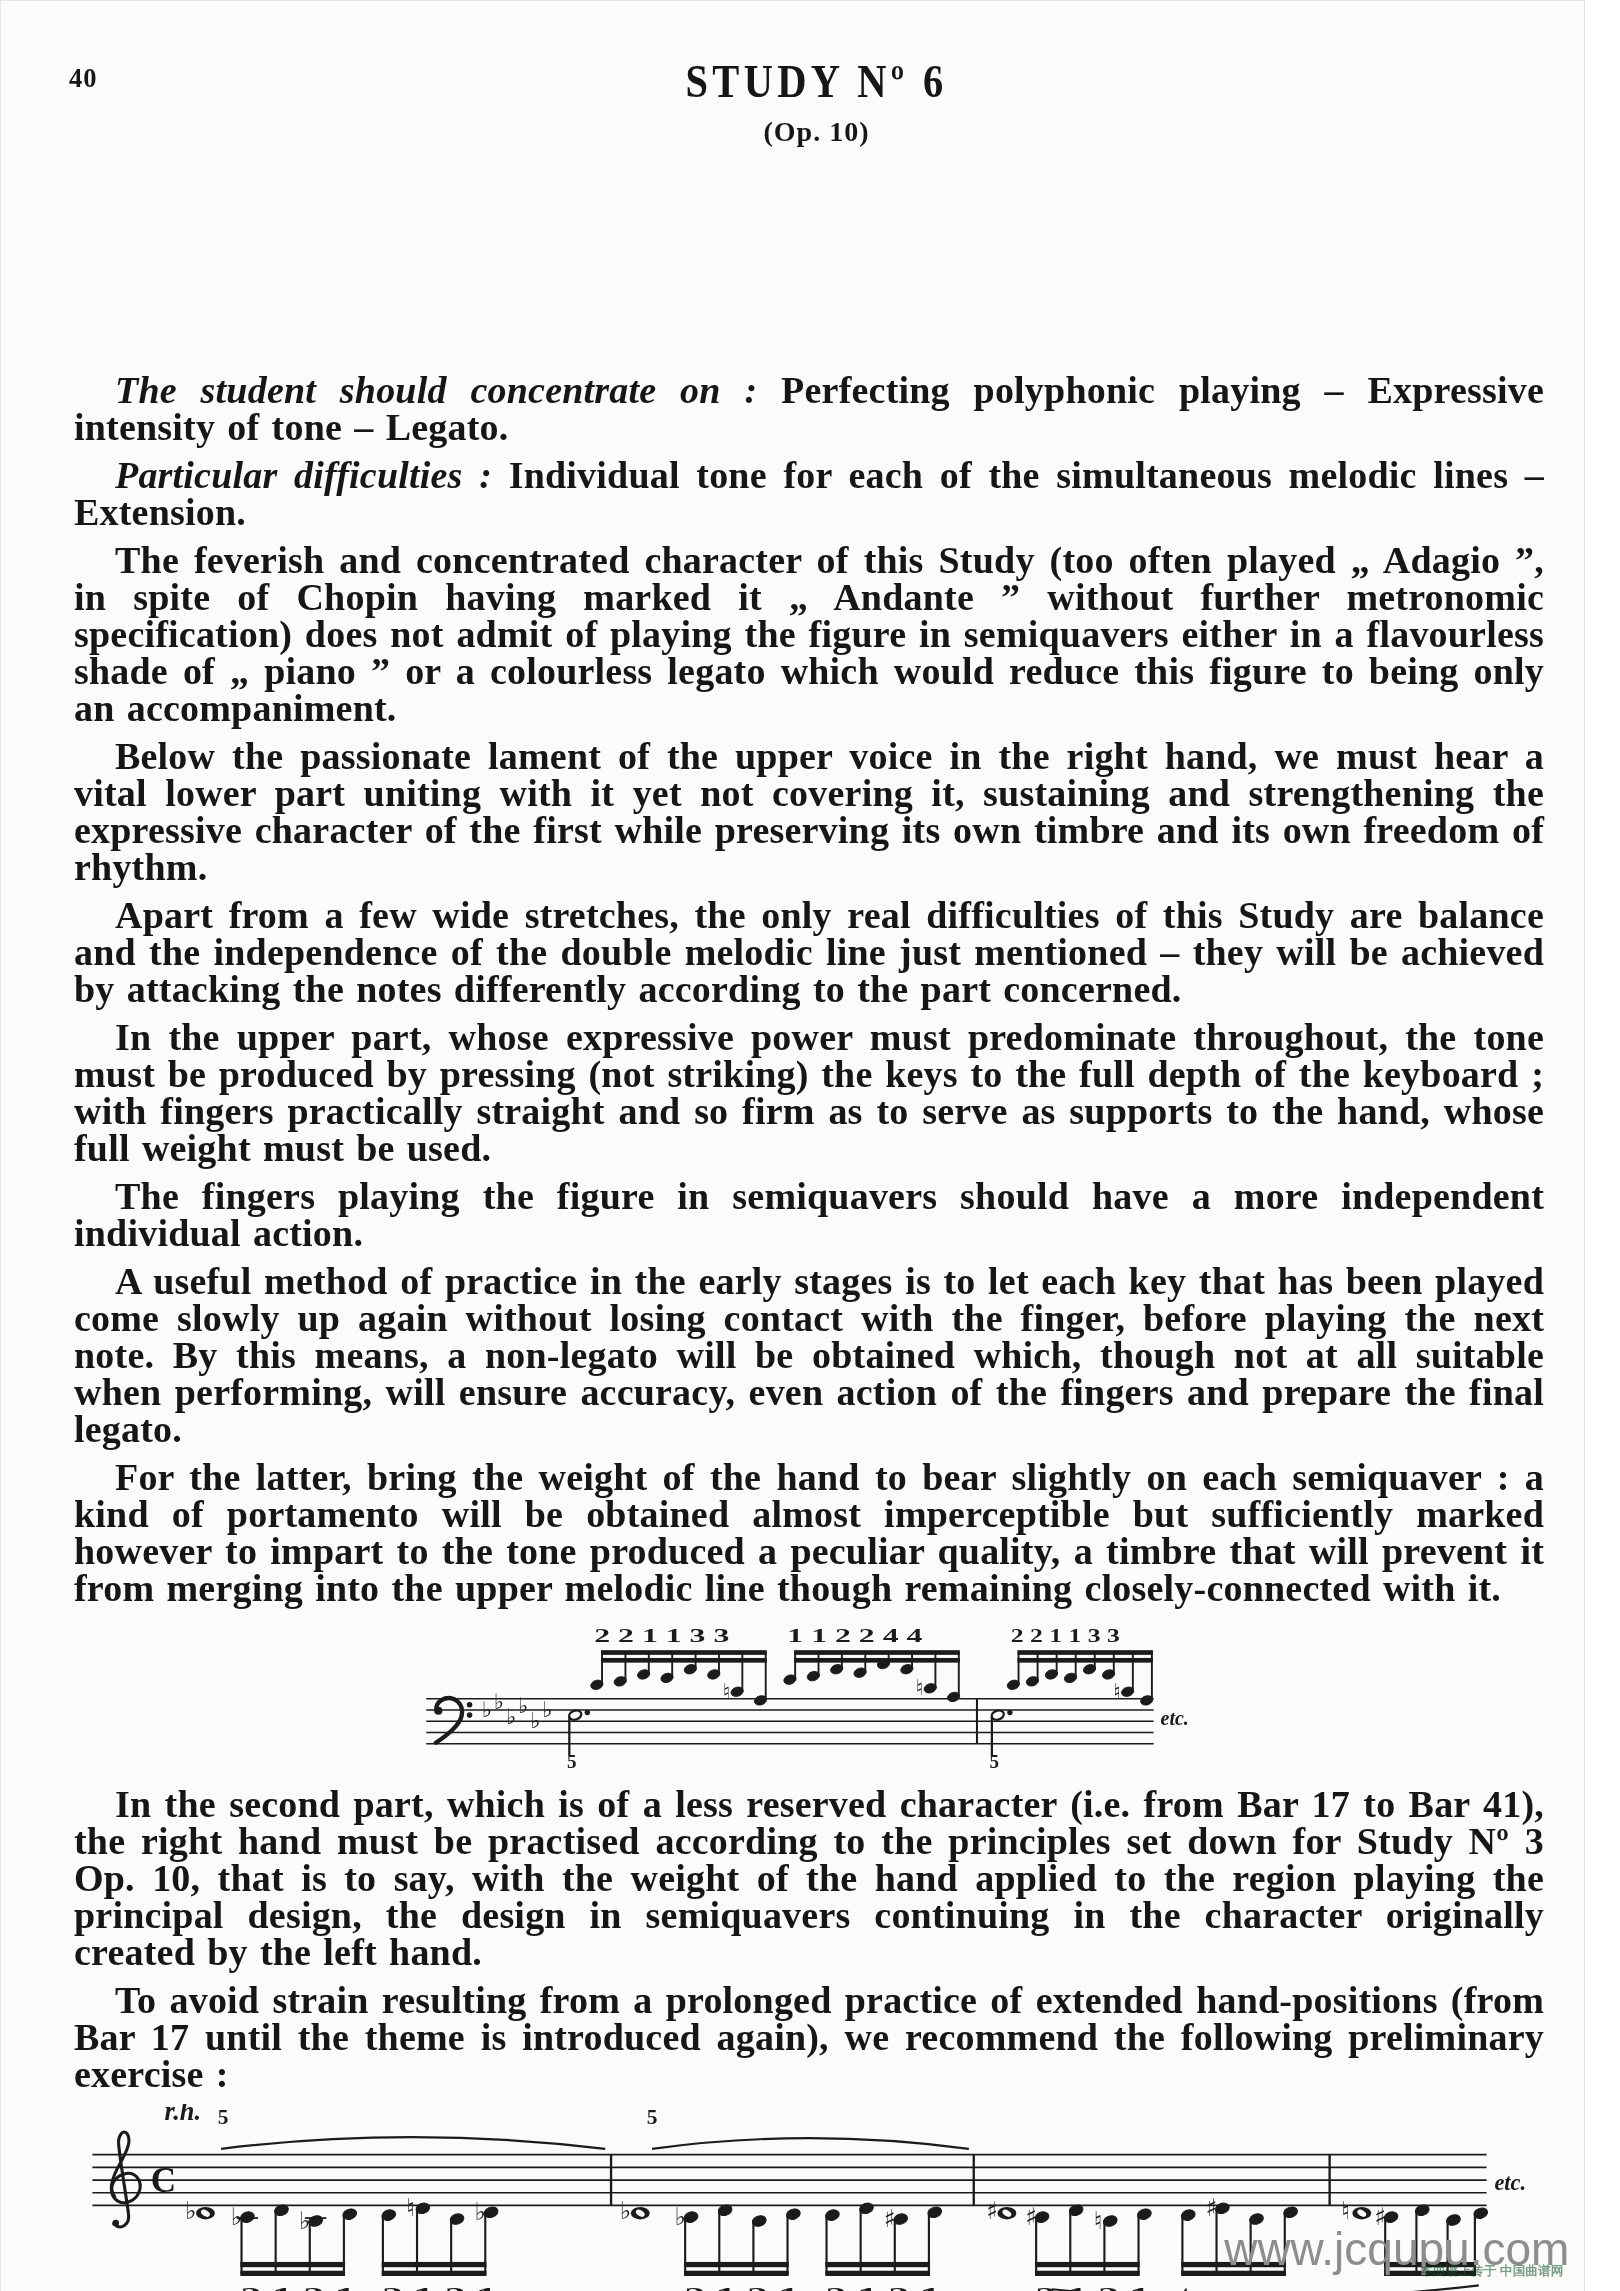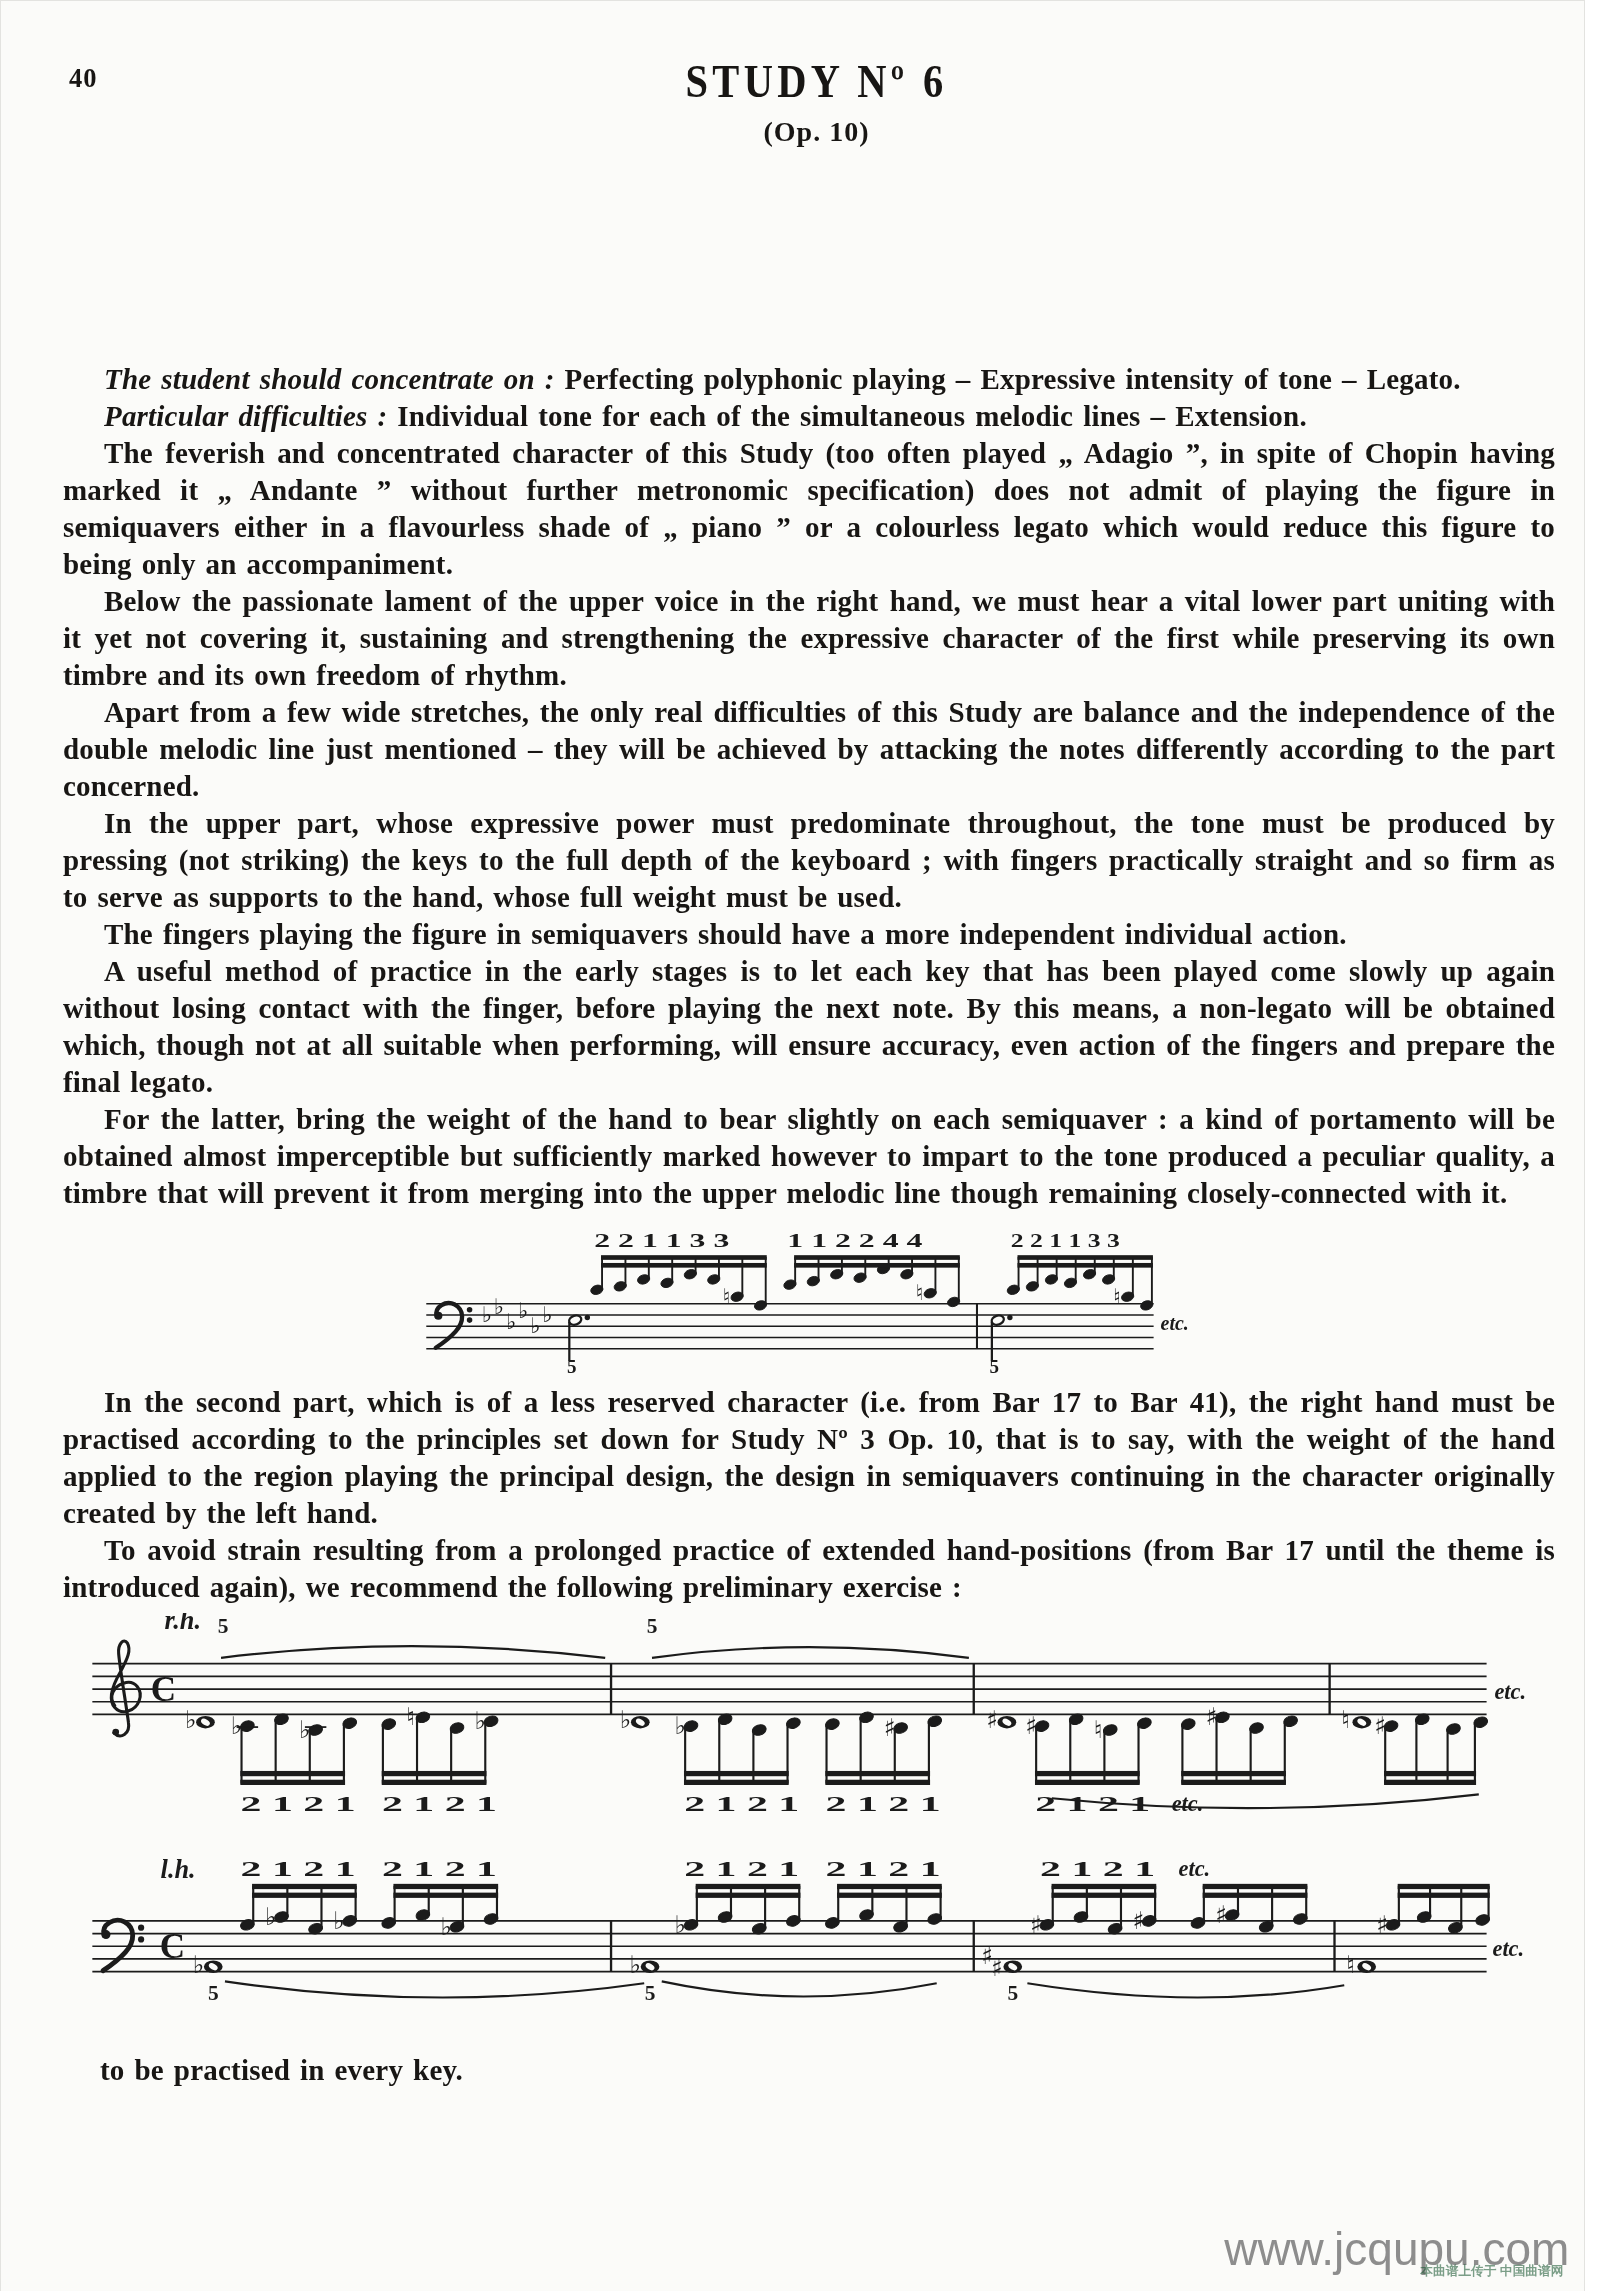--- a/index.html
+++ b/index.html
@@ -8,21 +8,21 @@
     background:#fbfbf9;color:#181614;
     font-family:"Liberation Serif",serif;font-weight:700;
     box-shadow:inset 0 0 0 1px #e3e3e0;
     text-decoration:underline;
   }
   .pagenum{position:absolute;left:69px;top:63px;font-size:26.5px;letter-spacing:1px;}
   header{position:absolute;top:55px;left:0;width:100%;text-align:center;padding-left:24px;}
   h1{margin:0;font-size:46px;letter-spacing:4.9px;transform:scaleX(.88);font-weight:700;}
   .subtitle{font-size:28px;margin-top:7.8px;letter-spacing:1px;}
   main{position:absolute;left:63px;top:361px;width:1492px;}
-  p{margin:0;font-size:29px;line-height:37px;text-align:justify;
+  p{margin:11px;font-size:38px;line-height:37px;text-align:justify;
     text-indent:41px;letter-spacing:0.2px;word-spacing:2.5px;}
   p.noindent{text-indent:0;}
   em{font-style:italic;}
   figure{margin:0;}
   #fig1{width:814px;margin:11.8px auto 3.9px;}
   #svg1{width:814px;display:block;}
   #fig2{margin-top:7.8px;}
   #svgRH{width:1482px;display:block;margin-left:3.9px;}
   #svgLH{width:1482px;display:block;margin-left:3.9px;margin-top:15.7px;}
   .closing{margin-top:23.5px;padding-left:37px;text-indent:0;text-align:left;}

